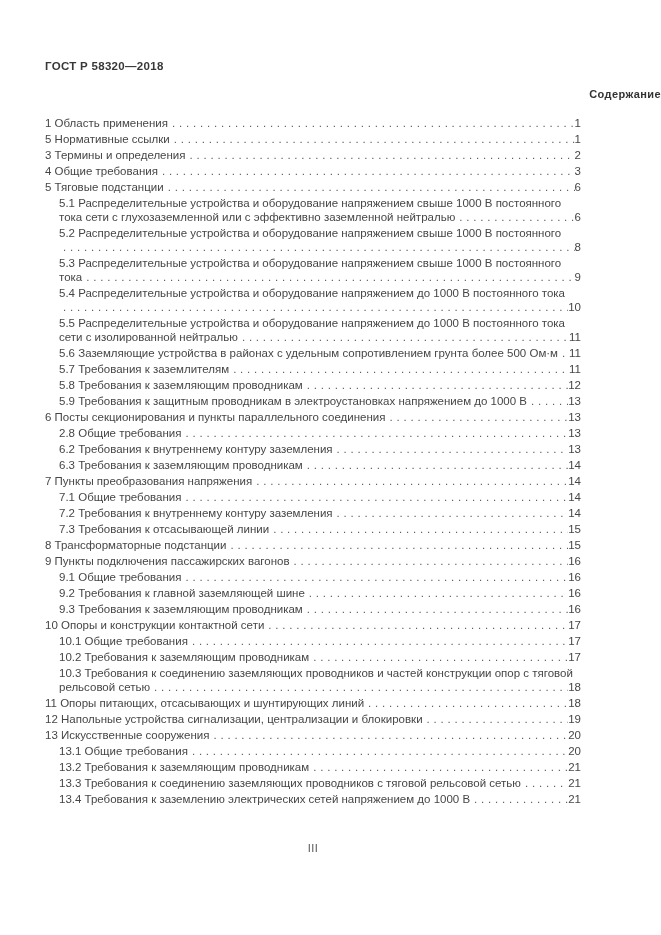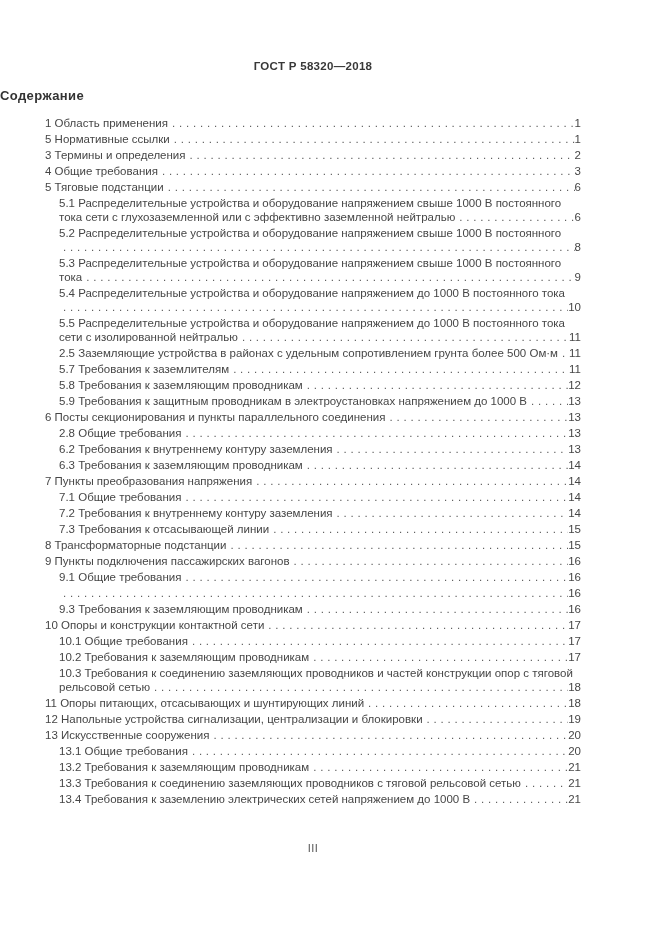--- a/index.html
+++ b/index.html
@@ -15,33 +15,33 @@
     position: relative;
     width: 661px;
     height: 935px;
     background: #ffffff;
   }
   .doc-header {
     position: absolute;
     top: 60px;
     left: 45px;
     width: 536px;
-    text-align: center;
+    text-align: left;
     font-size: 11.5px;
     font-weight: bold;
     color: #383838;
     letter-spacing: 0.3px;
   }
   .page-title {
     position: absolute;
     top: 88px;
     left: 0;
     width: 661px;
-    text-align: left;
-    font-size: 13px;
+    text-align: right;
+    font-size: 11px;
     font-weight: bold;
     color: #333333;
     letter-spacing: 0.4px;
   }
   .toc {
     position: absolute;
     top: 116px;
     left: 45px;
     width: 536px;
     font-size: 11.5px;
@@ -156,21 +156,21 @@
       <div class="entry sub">
         <div class="wrapline">5.5 Распределительные устройства и оборудование напряжением до 1000 В постоянного тока</div>
         <div class="row">
           <span class="txt">сети с изолированной нейтралью</span>
           <span class="leader"></span>
           <span class="pagenum">11</span>
         </div>
       </div>
       <div class="entry sub">
         <div class="row">
-          <span class="txt">2.5 Заземляющие устройства в районах с удельным сопротивлением грунта более 500 Ом·м</span>
+          <span class="txt">5.6 Заземляющие устройства в районах с удельным сопротивлением грунта более 500 Ом·м</span>
           <span class="leader"></span>
           <span class="pagenum">11</span>
         </div>
       </div>
       <div class="entry sub">
         <div class="row">
           <span class="txt">5.7 Требования к заземлителям</span>
           <span class="leader"></span>
           <span class="pagenum">11</span>
         </div>
@@ -261,20 +261,21 @@
       </div>
       <div class="entry sub">
         <div class="row">
           <span class="txt">9.1 Общие требования</span>
           <span class="leader"></span>
           <span class="pagenum">16</span>
         </div>
       </div>
       <div class="entry sub">
         <div class="row">
+          <span class="txt">9.2 Требования к главной заземляющей шине</span>
           <span class="leader"></span>
           <span class="pagenum">16</span>
         </div>
       </div>
       <div class="entry sub">
         <div class="row">
           <span class="txt">9.3 Требования к заземляющим проводникам</span>
           <span class="leader"></span>
           <span class="pagenum">16</span>
         </div>

